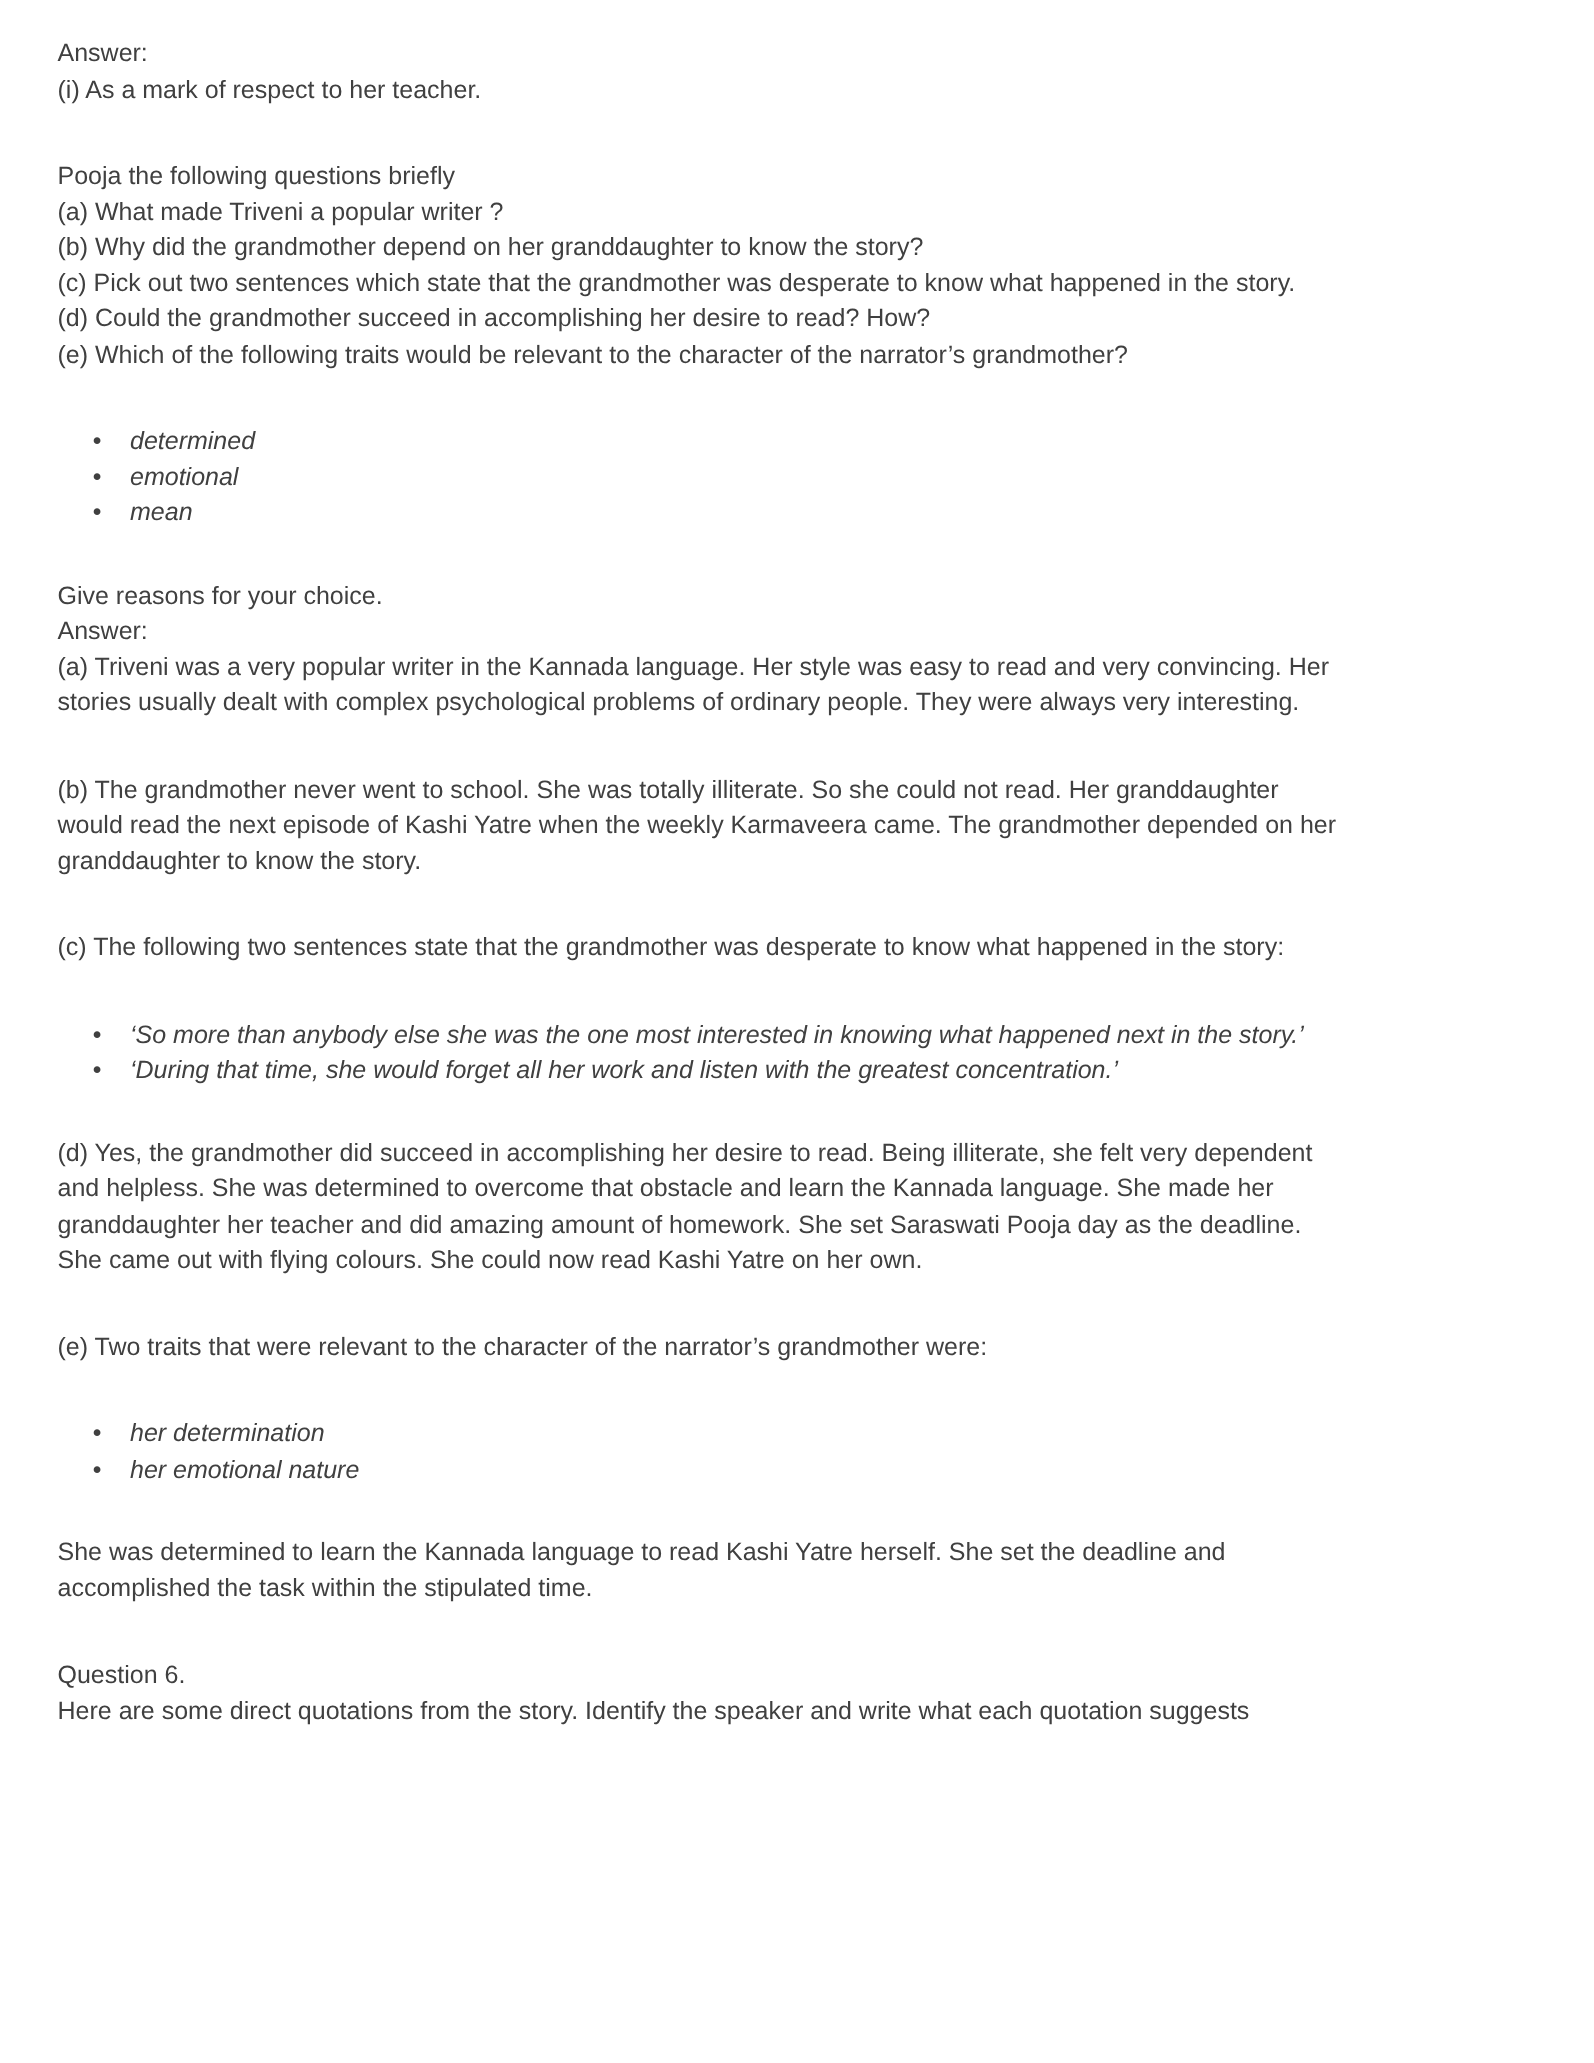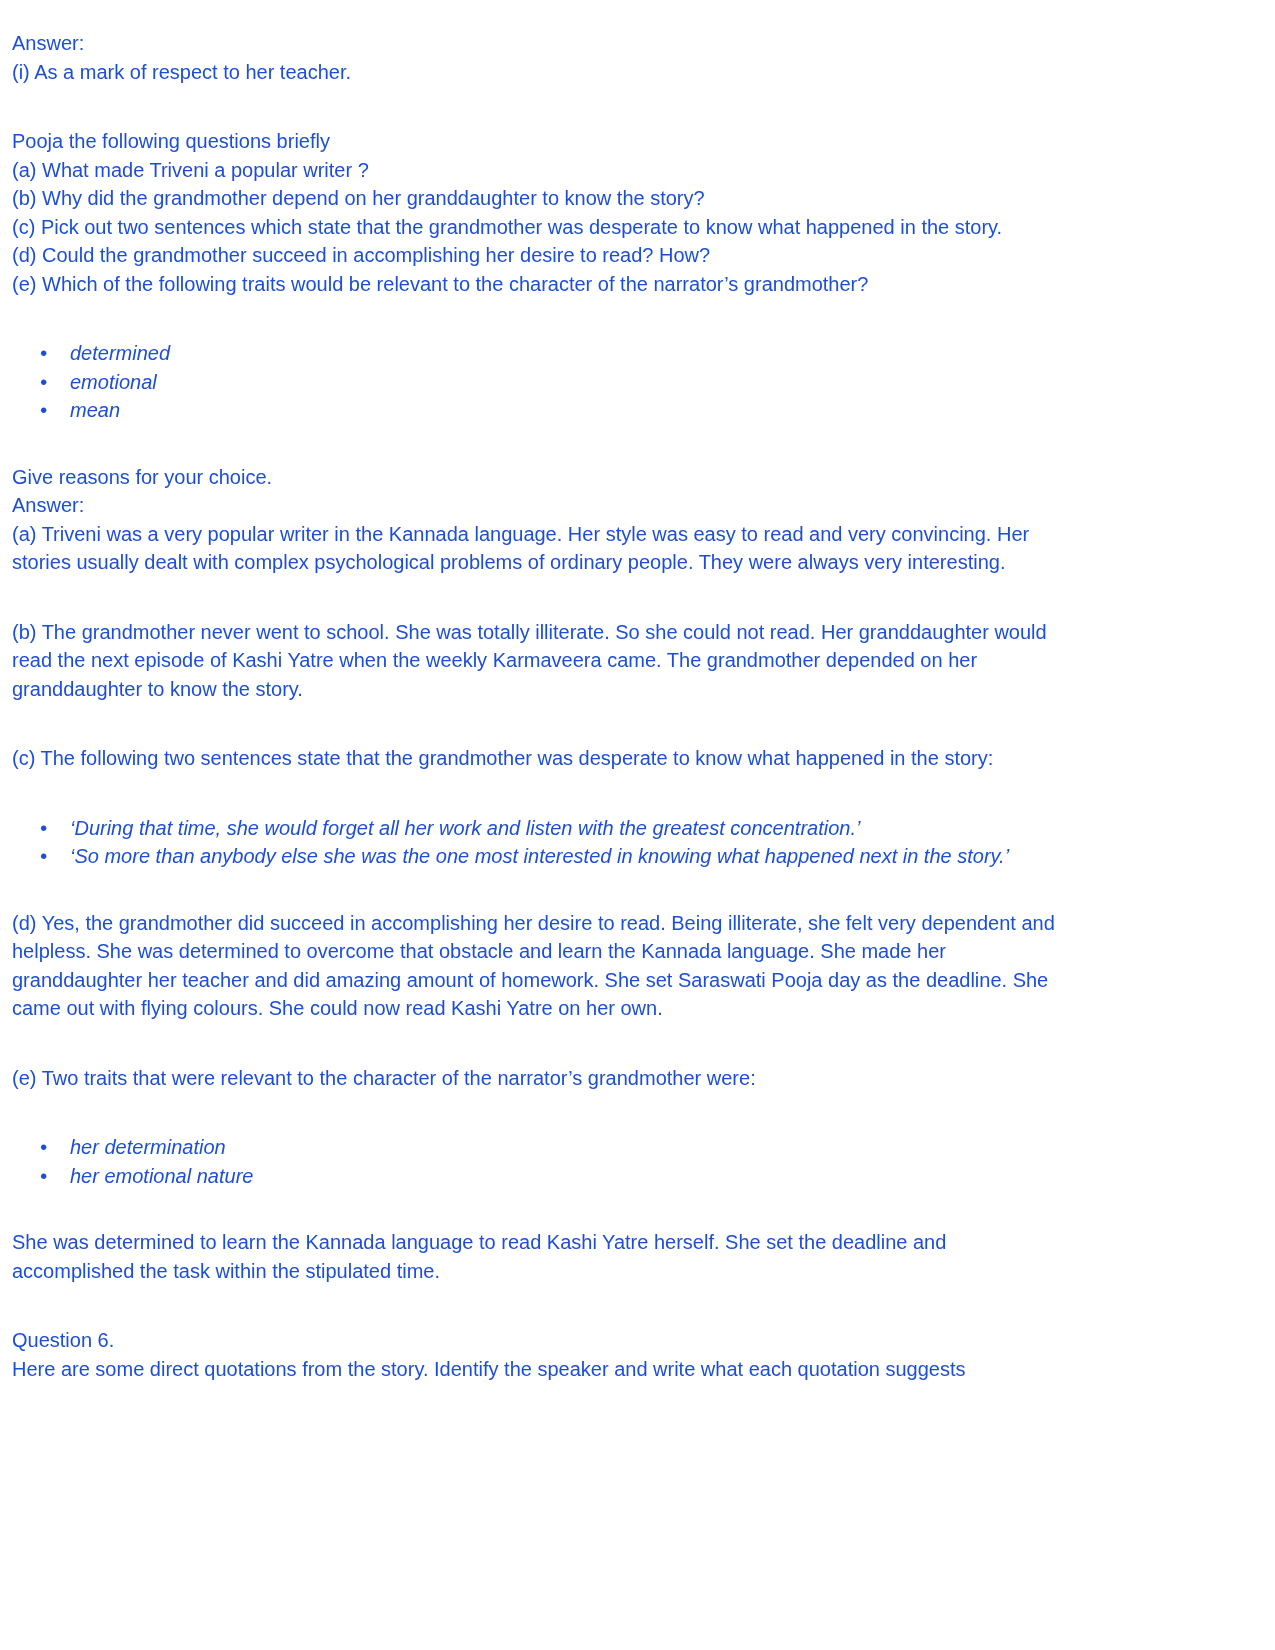--- a/index.html
+++ b/index.html
@@ -1,25 +1,25 @@
 <!DOCTYPE html>
 <html><head>
 <meta charset="utf-8">
 <style>
   html, body { margin: 0; padding: 0; background: #ffffff; }
   .page {
     width: 1132px;
     height: 1650px;
     box-sizing: border-box;
-    padding: 29px 58px 0 12px;
+    padding: 29px 58px 0 46px;
     background: #ffffff;
     font-family: "Liberation Sans", "DejaVu Sans", sans-serif;
     font-size: 20px;
     line-height: 28.5px;
-    color: #1d4ed8;
+    color: #404040;
     overflow: hidden;
   }
   p.block { margin: 0 0 41px 0; }
   .line { display: block; }
   ul.bullets { list-style: none; margin: 38px 0 38px 0; padding: 0; }
   ul.bullets li { position: relative; padding-left: 58px; font-style: italic; }
   ul.bullets li::before {
     content: "\2022";
     position: absolute;
     left: 28px;
@@ -59,22 +59,22 @@
 
   <p class="block">
     <span class="line">(b) The grandmother never went to school. She was totally illiterate. So she could not read. Her granddaughter would read the next episode of Kashi Yatre when the weekly Karmaveera came. The grandmother depended on her granddaughter to know the story.</span>
   </p>
 
   <p class="block">
     <span class="line">(c) The following two sentences state that the grandmother was desperate to know what happened in the story:</span>
   </p>
 
   <ul class="bullets">
+    <li>‘So more than anybody else she was the one most interested in knowing what happened next in the story.’</li>
     <li>‘During that time, she would forget all her work and listen with the greatest concentration.’</li>
-    <li>‘So more than anybody else she was the one most interested in knowing what happened next in the story.’</li>
   </ul>
 
   <p class="block">
     <span class="line">(d) Yes, the grandmother did succeed in accomplishing her desire to read. Being illiterate, she felt very dependent and helpless. She was determined to overcome that obstacle and learn the Kannada language. She made her granddaughter her teacher and did amazing amount of homework. She set Saraswati Pooja day as the deadline. She came out with flying colours. She could now read Kashi Yatre on her own.</span>
   </p>
 
   <p class="block">
     <span class="line">(e) Two traits that were relevant to the character of the narrator’s grandmother were:</span>
   </p>
 

